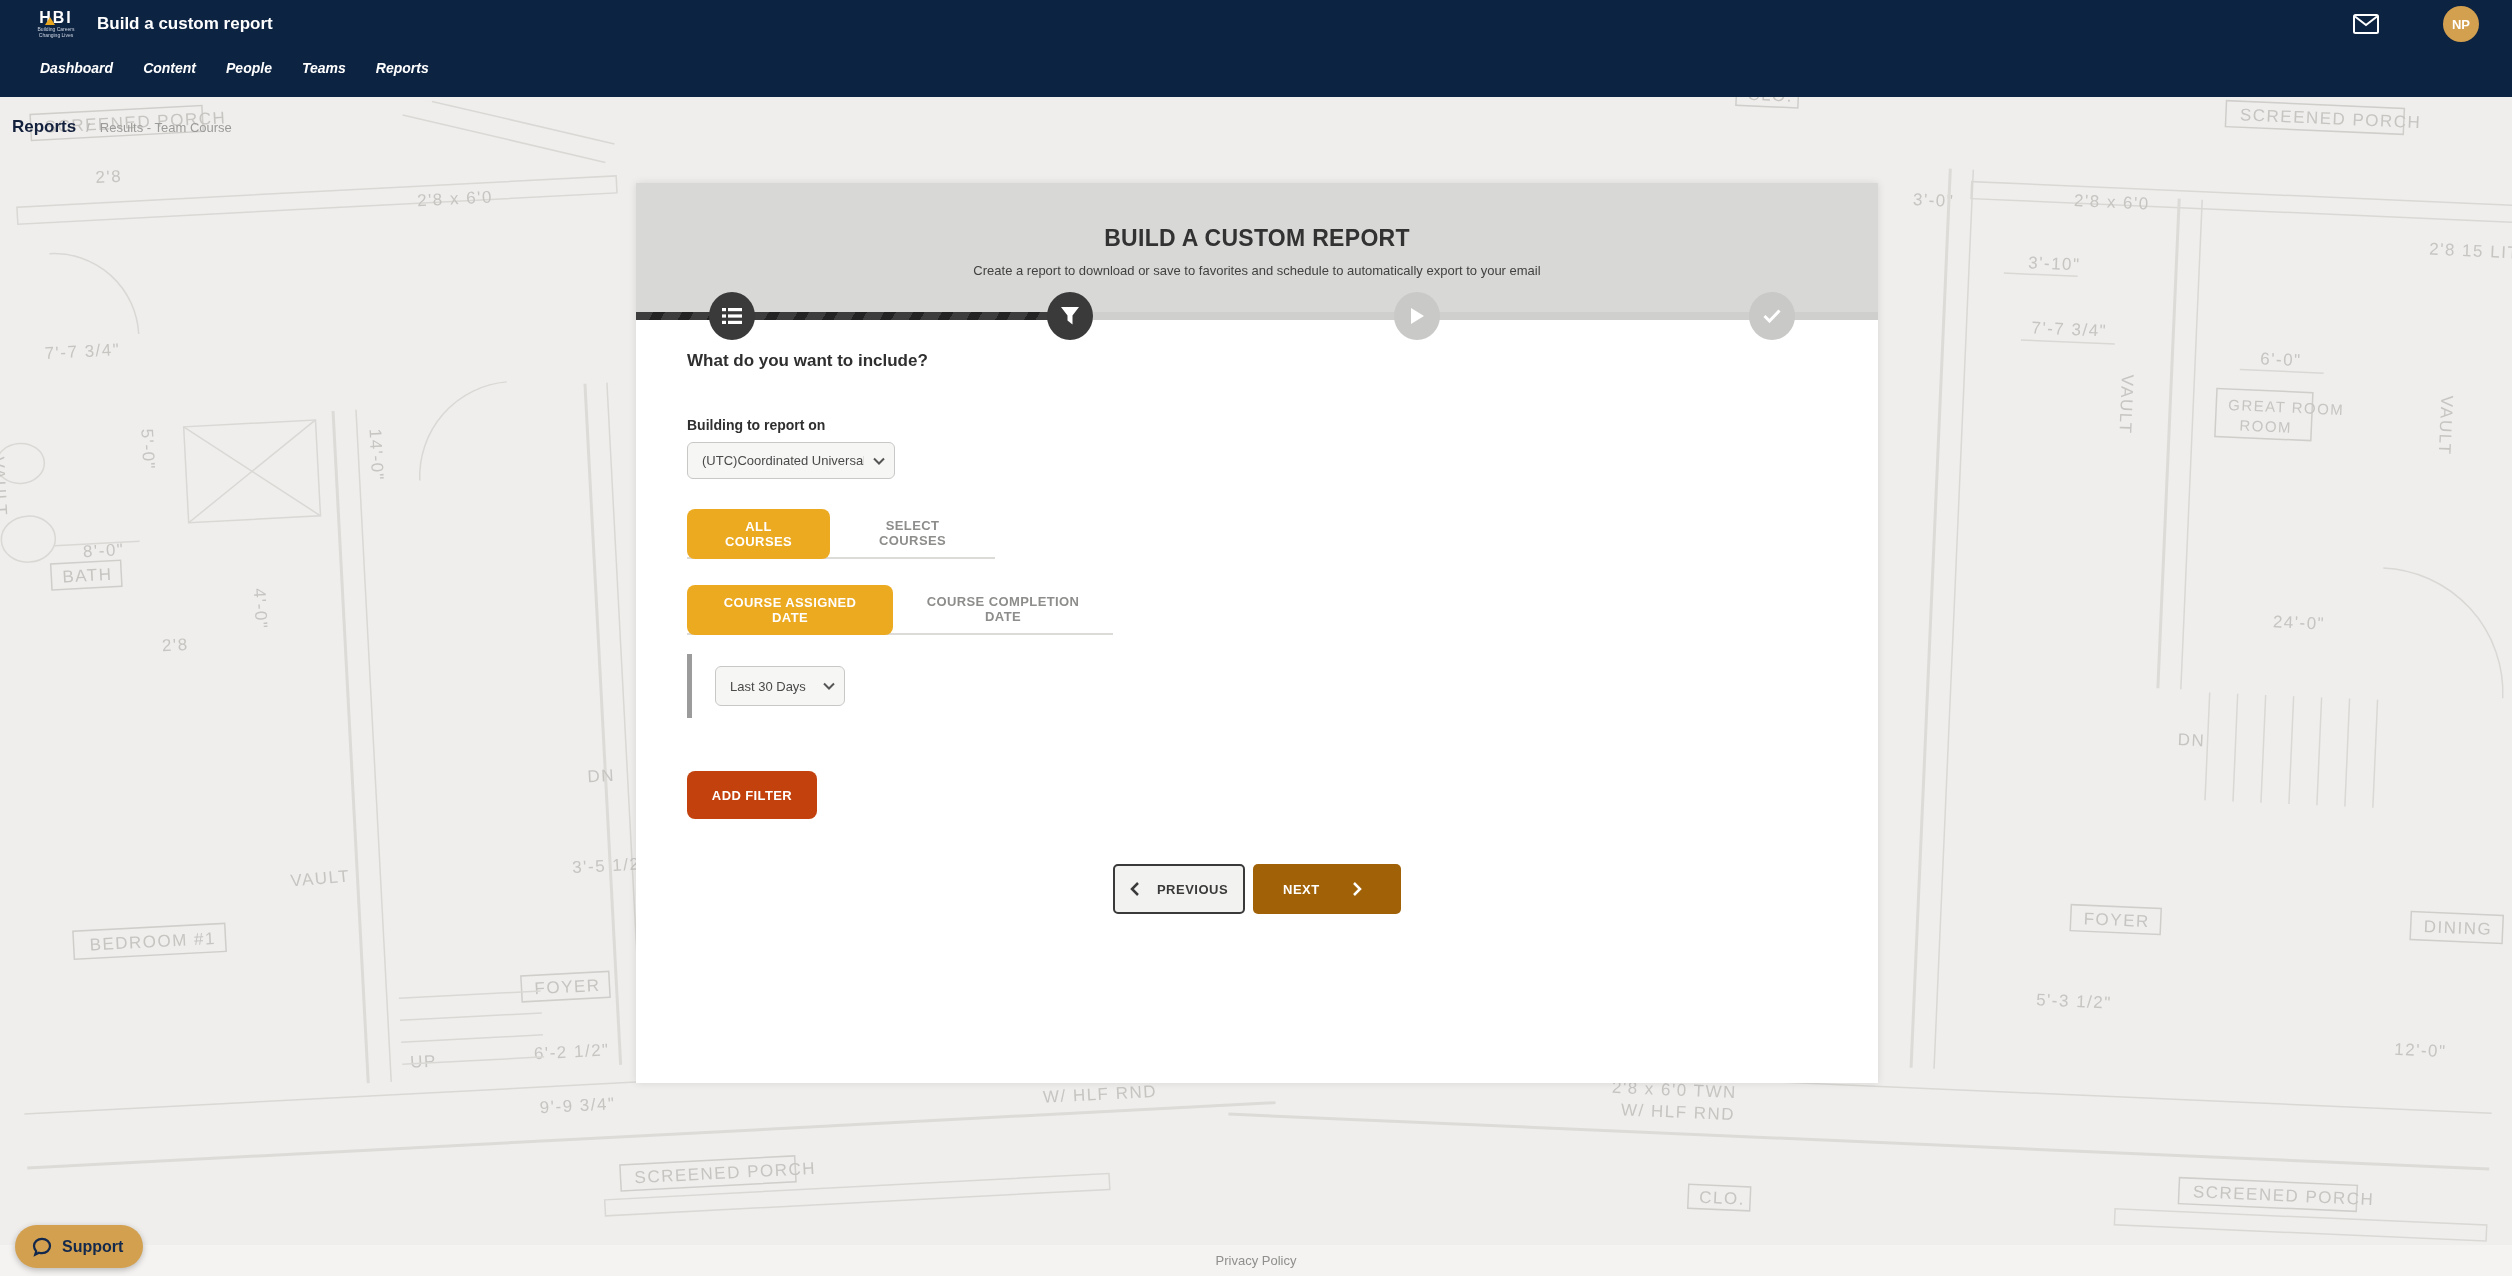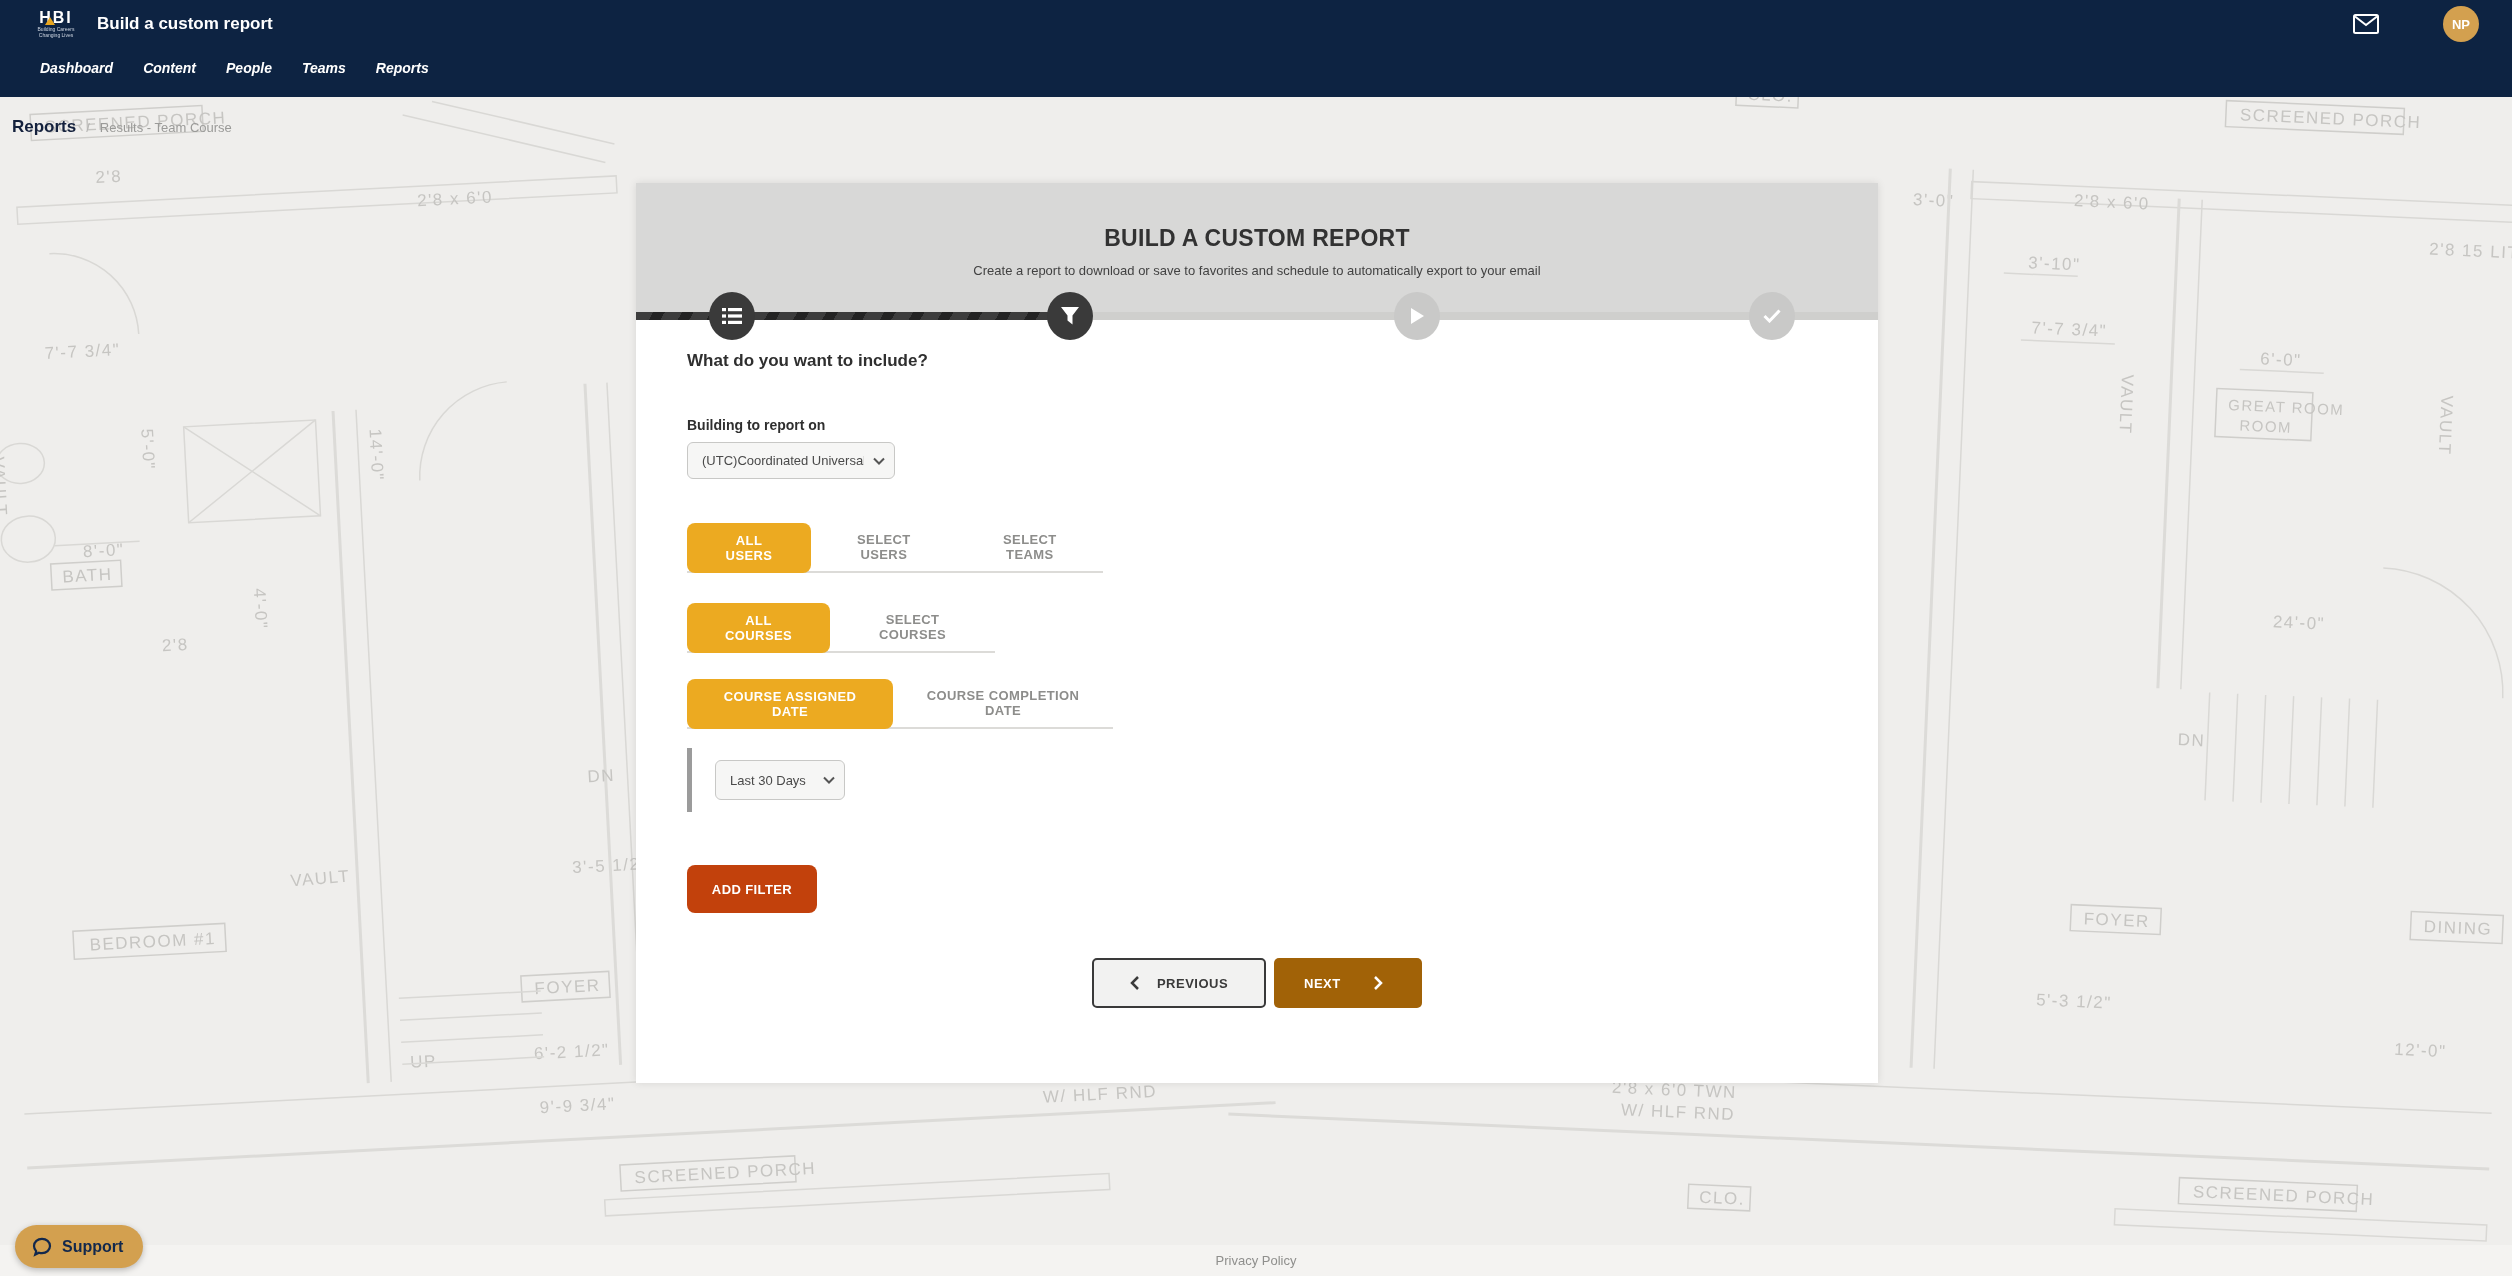--- a/index.html
+++ b/index.html
@@ -74,21 +74,21 @@
          font-family:"Liberation Sans",sans-serif; }
   .tab.active { height:50px; margin-bottom:-2px; background:#ecaa21; color:#ffffff; border-radius:8px; padding:0 26px; }
 
   .date-filter { margin-top:19px; border-left:5px solid #9b9b9b; padding:12px 0 12px 23px; width:fit-content; }
 
   .btn-add { margin-top:53px; width:130px; height:48px; background:#c2410c; border:none; border-radius:8px;
              color:#fff; font-size:13px; font-weight:bold; letter-spacing:.4px; cursor:pointer;
              font-family:"Liberation Sans",sans-serif; }
 
   .nav-buttons { margin-top:45px; display:flex; justify-content:center; gap:8px; }
-  .btn-prev { width:174px; height:50px; background:#f2f2f1; border:2px solid #3a3a3a; border-radius:5px;
+  .btn-prev { width:132px; height:50px; background:#f2f2f1; border:2px solid #3a3a3a; border-radius:5px;
               color:#3a3a3a; font-size:13px; font-weight:bold; letter-spacing:.5px; cursor:pointer;
               display:flex; align-items:center; justify-content:center; gap:18px;
               font-family:"Liberation Sans",sans-serif; }
   .btn-next { width:148px; height:50px; background:#a16207; border:none; border-radius:5px;
               color:#ffffff; font-size:13px; font-weight:bold; letter-spacing:.5px; cursor:pointer;
               display:flex; align-items:center; justify-content:space-between; padding:0 39px 0 30px;
               font-family:"Liberation Sans",sans-serif; }
 
   
   #support { position:absolute; left:15px; top:1225px; height:43px; padding:0 20px 0 16px; border-radius:22px;
@@ -293,25 +293,20 @@
       <select>
         <option>(UTC)Coordinated Universal Time</option>
       </select>
       <span class="sel-chev">
         <svg width="12" height="8" viewBox="0 0 12 8">
             <path d="M1 1.5 L6 6.5 L11 1.5" fill="none" stroke="#555" stroke-width="2"></path>
           </svg>
       </span>
     </div>
 
-    <div class="tab-row r1">
-      <button class="tab active">ALL USERS</button>
-      <button class="tab">SELECT USERS</button>
-      <button class="tab">SELECT TEAMS</button>
-    </div>
 
     <div class="tab-row r2">
       <button class="tab active">ALL COURSES</button>
       <button class="tab">SELECT COURSES</button>
     </div>
 
     <div class="tab-row r3">
       <button class="tab active">COURSE ASSIGNED DATE</button>
       <button class="tab">COURSE COMPLETION DATE</button>
     </div>

